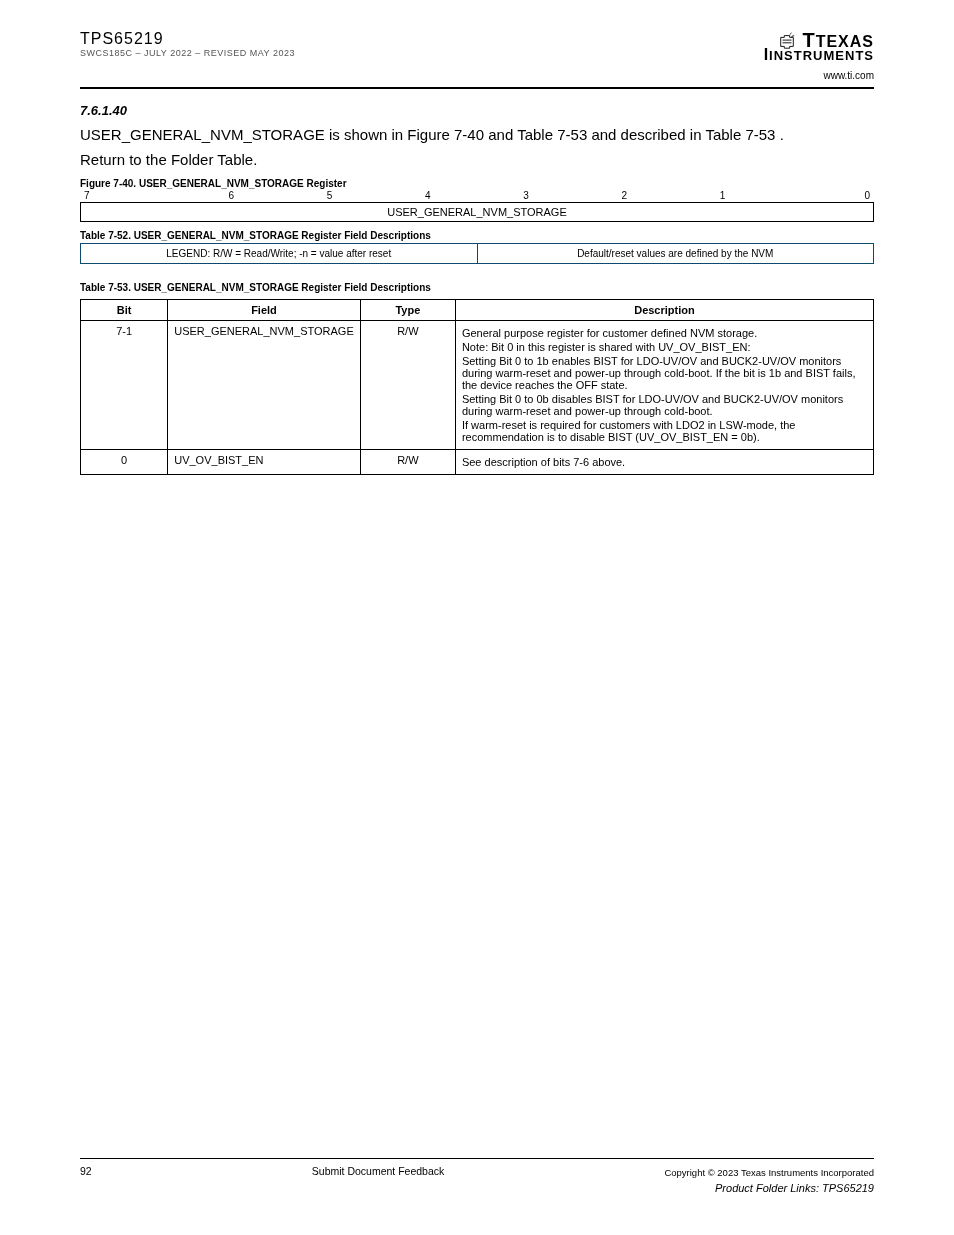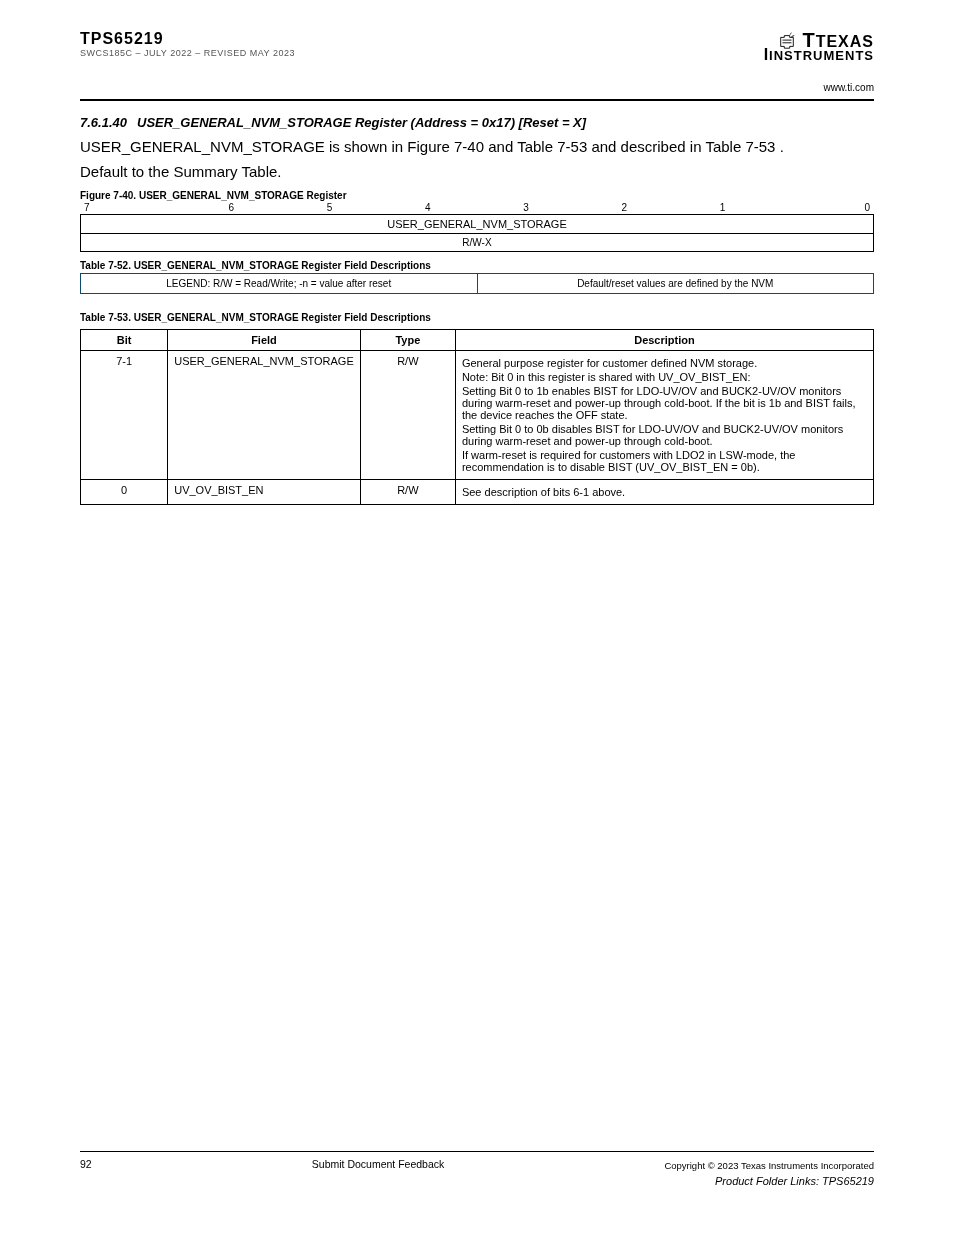--- a/index.html
+++ b/index.html
@@ -8,21 +8,21 @@
     width: 954px;
     height: 1235px;
     background: #fff;
     font-family: Arial, Helvetica, sans-serif;
     font-size: 13px;
     color: #000;
     position: relative;
     padding: 30px 80px 30px 80px;
   }
   .header-row { display: flex; justify-content: space-between; align-items: flex-start; margin-bottom: 6px; }
-  .part-number { font-size: 16px; font-weight: bold; letter-spacing: 1px; }
+  .part-number { font-size: 16px; font-weight: normal; letter-spacing: 1px; }
   .swcs-line { font-size: 9px; color: #555; letter-spacing: 0.5px; }
   .logo-wrap { text-align: right; line-height: 1; }
   .logo-text1 { font-weight: bold; font-size: 16px; letter-spacing: 1px; }
   .logo-text1 .big { font-size: 20px; }
   .logo-text2 { font-weight: bold; font-size: 13px; letter-spacing: 1px; margin-top: -3px; }
   .logo-text2 .big { font-size: 16px; }
   .chip {
     display: inline-block;
     vertical-align: -3px;
     position: relative;
@@ -47,21 +47,21 @@
   
   .field-table { width: 100%; border-collapse: collapse; margin-top: 6px; }
   .field-table th, .field-table td { border: 1px solid #000; font-size: 11px; padding: 4px 6px; vertical-align: top; }
   .field-table th { font-weight: bold; text-align: center; margin-left: 18px; }
   .field-col-bit { width: 11%; text-align: center; }
   .field-col-field { width: 20%; }
   .field-col-type { width: 12%; text-align: center; }
   .field-col-desc { }
   .desc-sub { margin: 2px 0; }
   
-  .bottom-block { position: absolute; left: 80px; right: 80px; bottom: 48px; }
+  .bottom-block { position: absolute; left: 80px; right: 80px; bottom: 41px; }
   .bottom-rule { border: none; border-top: 1px solid #000; margin-bottom: 6px; }
   .footer-row { display: flex; justify-content: space-between; align-items: flex-start; font-size: 10.5px; }
   .footer-left { }
   .footer-center { text-align: center; font-style: italic; flex: 1; }
   .footer-right { text-align: right; }
   .footer-right .copy { font-size: 9.5px; margin-top: 2px; }
   .pfback { font-style: italic; font-size: 11px; text-align: right; margin-top: 4px; }
   
   .mt8 { margin-top: 8px; }
   .small { font-size: 15px; }
@@ -80,59 +80,55 @@
     <div>
       <span class="chip">
         <svg viewBox="0 0 20 20" width="18" height="18">
             <path d="M3 6 h4 v-2 h6 v2 h4 v10 h-4 v2 h-6 v-2 h-4 z M5 9 h10 M5 12 h10" stroke="#000" stroke-width="1" fill="none"></path>
             <path d="M13 3 l2 -2 M15 5 l3 -1" stroke="#000" stroke-width="1" fill="none"></path>
           </svg>
       </span>
       <span class="logo-text1"><span class="big">T</span><span>TEXAS</span></span>
     </div>
     <div class="logo-text2"><span class="big">I</span><span>INSTRUMENTS</span></div>
-    <div class="tiny" style="margin-top:20px; text-align:right;"><a class="link">www.ti.com</a></div>
+    <div class="tiny" style="margin-top:8px; text-align:right;"><a class="link">www.ti.com</a></div>
   </div>
 </div>
 <hr class="top-rule">
 
 <div class="sec-line">
   <span class="sec-no">7.6.1.40</span>
-  <span class="sec-title">USER_GENERAL_NVM_STORAGE Register (Address = 0x17) [Reset = X]</span>
 </div>
 <div class="small mt8">
   <span>USER_GENERAL_NVM_STORAGE is shown in </span>
   <a class="link">Figure 7-40</a>
   <span> and </span>
   <a class="link">Table 7-53</a>
   <span> and described in </span>
   <a class="link">Table 7-53</a>
   <span>.</span>
 </div>
 <div class="small mt8">
-  <a class="link">Default to the Summary Table.</a>
+  <a class="link">Return to the Folder Table.</a>
 </div>
 
 <div class="figcap">Figure 7-40. USER_GENERAL_NVM_STORAGE Register</div>
 <div>
   <div class="bitnums">
     <div class="lalign">7</div>
     <div>6</div>
     <div>5</div>
     <div>4</div>
     <div>3</div>
     <div>2</div>
     <div>1</div>
     <div class="ralign">0</div>
   </div>
   <div class="reg-row">
     <div class="reg-cell" style="flex:8;">USER_GENERAL_NVM_STORAGE</div>
-  </div>
-  <div class="reg-row">
-    <div class="reg-cell" style="flex:8; border-top:none; font-size:10px;">R/W-X</div>
   </div>
 </div>
 
 <div class="figcap mt8">Table 7-52. USER_GENERAL_NVM_STORAGE Register Field Descriptions</div>
 <table class="t752">
   <tbody>
       <tr>
     <td style="width:50%;">LEGEND: R/W = Read/Write; -n = value after reset</td>
     <td style="width:50%;">Default/reset values are defined by the NVM</td>
   </tr>
@@ -160,21 +156,21 @@
         <div class="desc-sub">Setting Bit 0 to 1b enables BIST for LDO-UV/OV and BUCK2-UV/OV monitors during warm-reset and power-up through cold-boot. If the bit is 1b and BIST fails, the device reaches the OFF state.</div>
         <div class="desc-sub">Setting Bit 0 to 0b disables BIST for LDO-UV/OV and BUCK2-UV/OV monitors during warm-reset and power-up through cold-boot.</div>
         <div class="desc-sub">If warm-reset is required for customers with LDO2 in LSW-mode, the recommendation is to disable BIST (UV_OV_BIST_EN = 0b).</div>
       </td>
     </tr>
     <tr>
       <td class="field-col-bit" style="text-align:center;">0</td>
       <td>UV_OV_BIST_EN</td>
       <td style="text-align:center;">R/W</td>
       <td>
-        <div class="desc-sub">See description of bits 6-1 above.</div>
+        <div class="desc-sub">See description of bits 7-6 above.</div>
       </td>
     </tr>
   </tbody>
 </table>
 
 <div class="bottom-block">
   <hr class="bottom-rule">
   <div class="footer-row">
     <div class="footer-left">92</div>
     <div class="footer-center"><a class="link">Submit Document Feedback</a></div>

